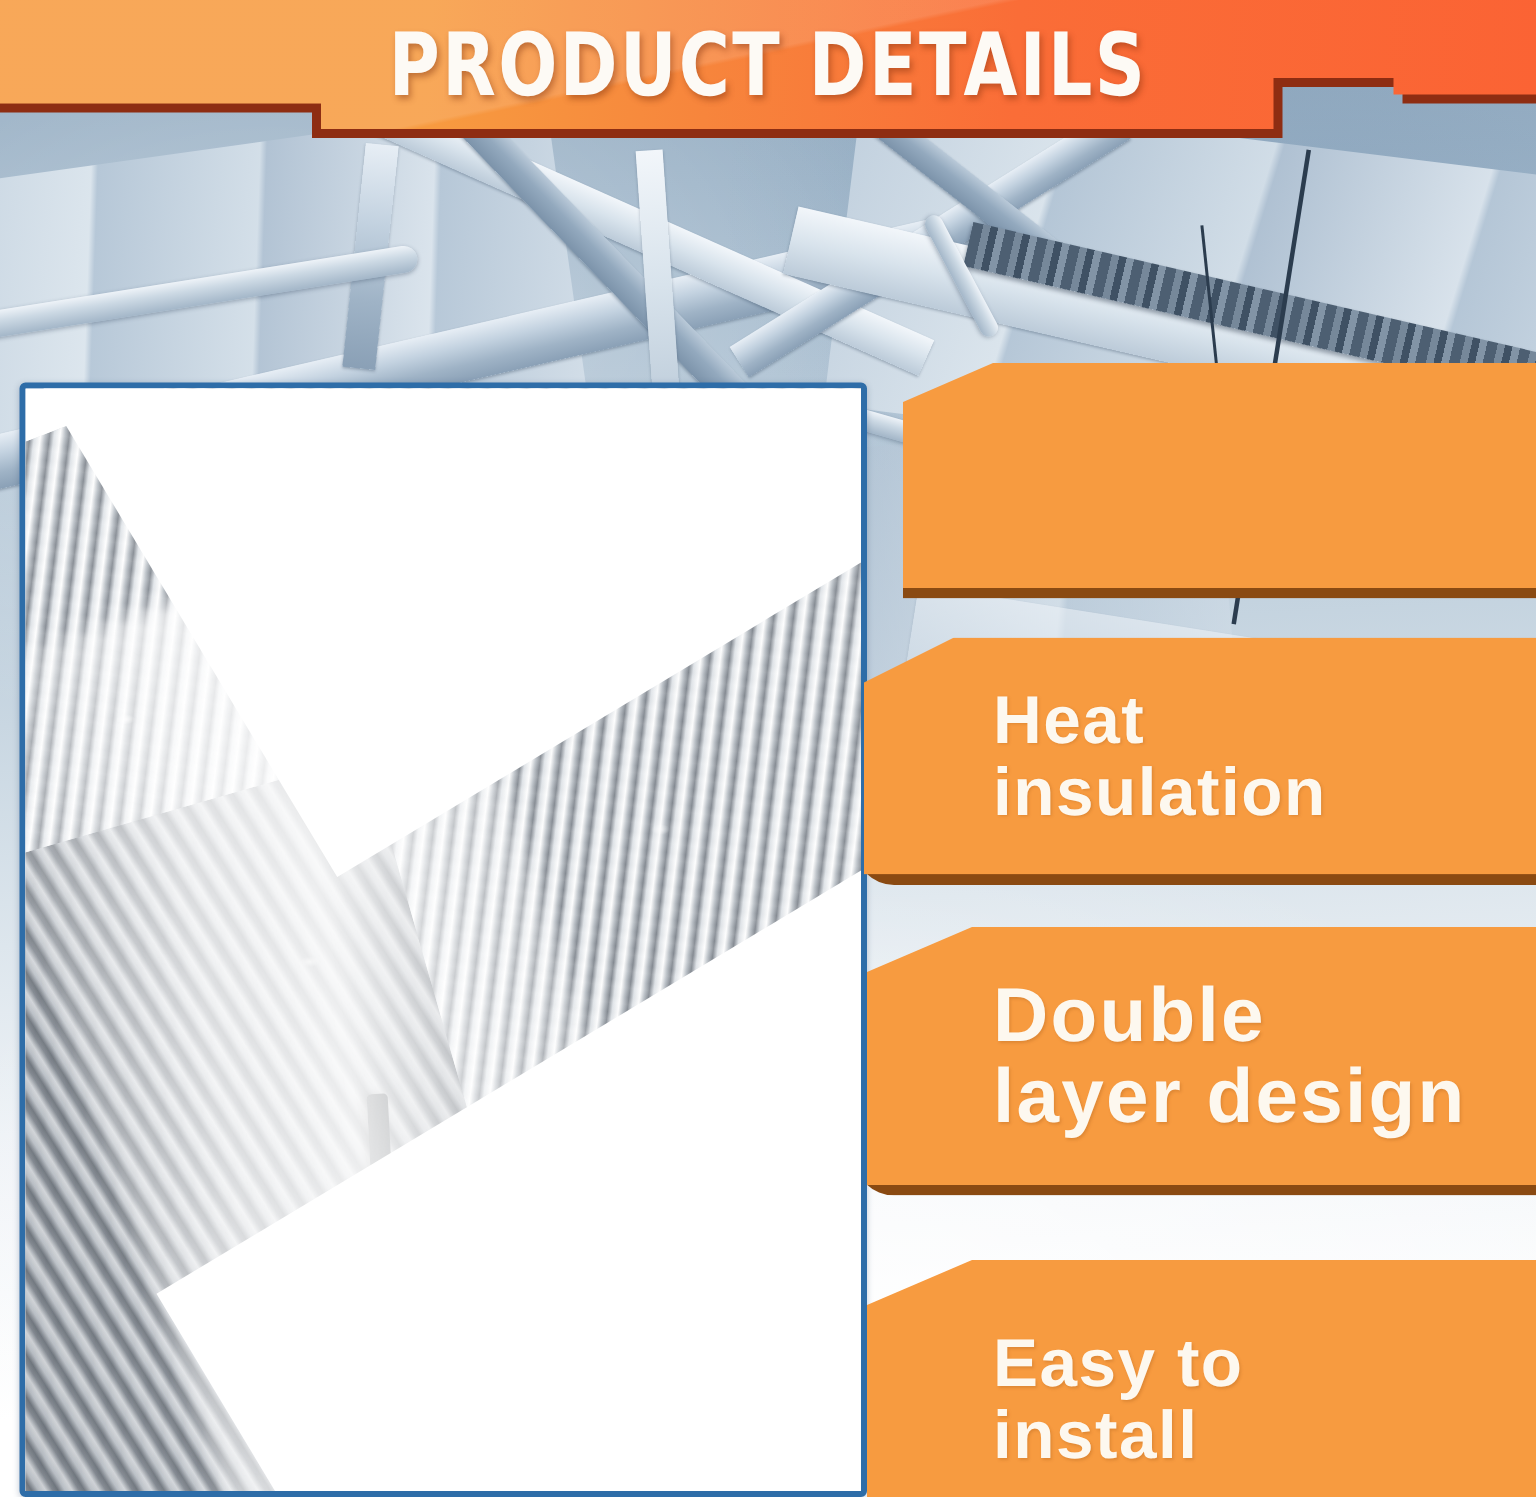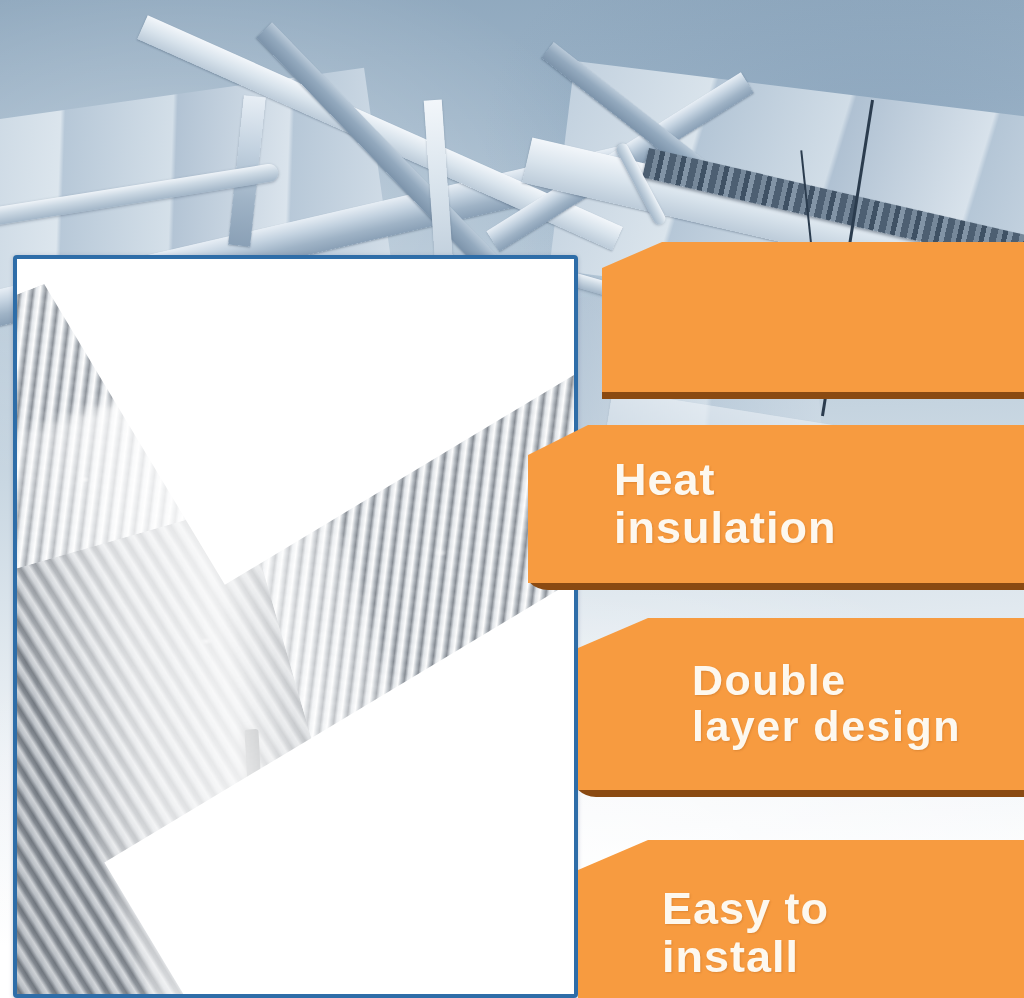--- a/index.html
+++ b/index.html
@@ -303,25 +303,25 @@
     clip-path: polygon(66px 0, 100% 0, 100% 100%, 6px 100%, 6px 30px);
   }
   .callout-3 .shadow-layer, .callout-3 .face-layer {
     clip-path: polygon(78px 0, 100% 0, 100% 100%, 8px 100%, 8px 30px);
   }
   .callout-4 .shadow-layer, .callout-4 .face-layer {
     clip-path: polygon(78px 0, 100% 0, 100% 100%, 8px 100%, 8px 30px);
   }
 
   .callout-1 { top: 242px;  height: 150px; width: 434px; padding-left: 78px; padding-right: 10px; }
-  .callout-2 { top: 425px;  height: 158px; width: 502px; padding-left: 92px; padding-right: 10px; }
+  .callout-2 { top: 425px;  height: 158px; width: 454px; padding-left: 92px; padding-right: 10px; }
   .callout-3 { top: 618px;  height: 172px; width: 454px; padding-left: 92px; padding-right: 6px; }
   .callout-4 { top: 840px;  height: 186px; width: 454px; padding-left: 92px; padding-right: 10px; }
 
-  .callout-3 .label { font-size: 43px; letter-spacing: 1.5px; margin-left: 30px; }
+  .callout-3 .label { font-size: 51px; letter-spacing: 1.5px; }
   .callout-1 .label { font-size: 45px; }
   .callout-2 .label { font-size: 45px; letter-spacing: 1px; }
   .callout-4 .label { font-size: 45px; letter-spacing: 1px; }
 
 </style>
 </head>
 <body>
 
 <div id="page">
 
@@ -345,20 +345,26 @@
     <div class="wire" style="left:846px; top:98px; width:3px; height:320px; transform:rotate(9deg);"></div>
     <div class="wire" style="left:806px; top:150px; width:2px; height:110px; transform:rotate(-6deg);"></div>
 
     <div class="pipe" style="left:-20px; top:186px; width:300px; height:18px; transform:rotate(-9deg);"></div>
     <div class="pipe" style="left:560px; top:300px; width:220px; height:14px; transform:rotate(16deg);"></div>
     <div class="pipe" style="left:596px; top:178px; width:90px; height:12px; transform:rotate(62deg);"></div>
 
     <div class="beam light" style="left:600px; top:430px; width:520px; height:120px; transform:rotate(9deg); opacity:0.5;"></div>
   </div>
 
+  <div class="header-banner">
+    <div class="banner-shadow"></div>
+    <div class="banner-face"></div>
+    <div class="banner-sheen"></div>
+    <div class="banner-title">PRODUCT DETAILS</div>
+  </div>
 
   <div class="photo-inset">
     <div class="foil-photo">
       <div class="foil-roll"></div>
       <div class="foil-face-left"></div>
       <div class="foil-seam"></div>
       <div class="foil-highlight"></div>
       <div class="foil-void"></div>
       <div class="foil-void-br"></div>
       <div class="bubble-texture"></div>

